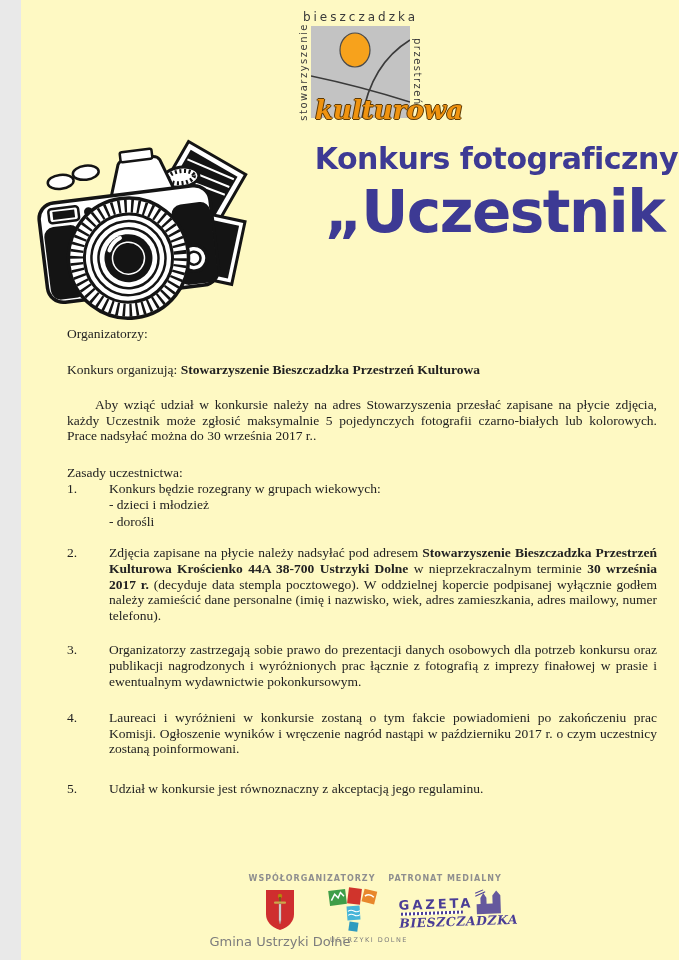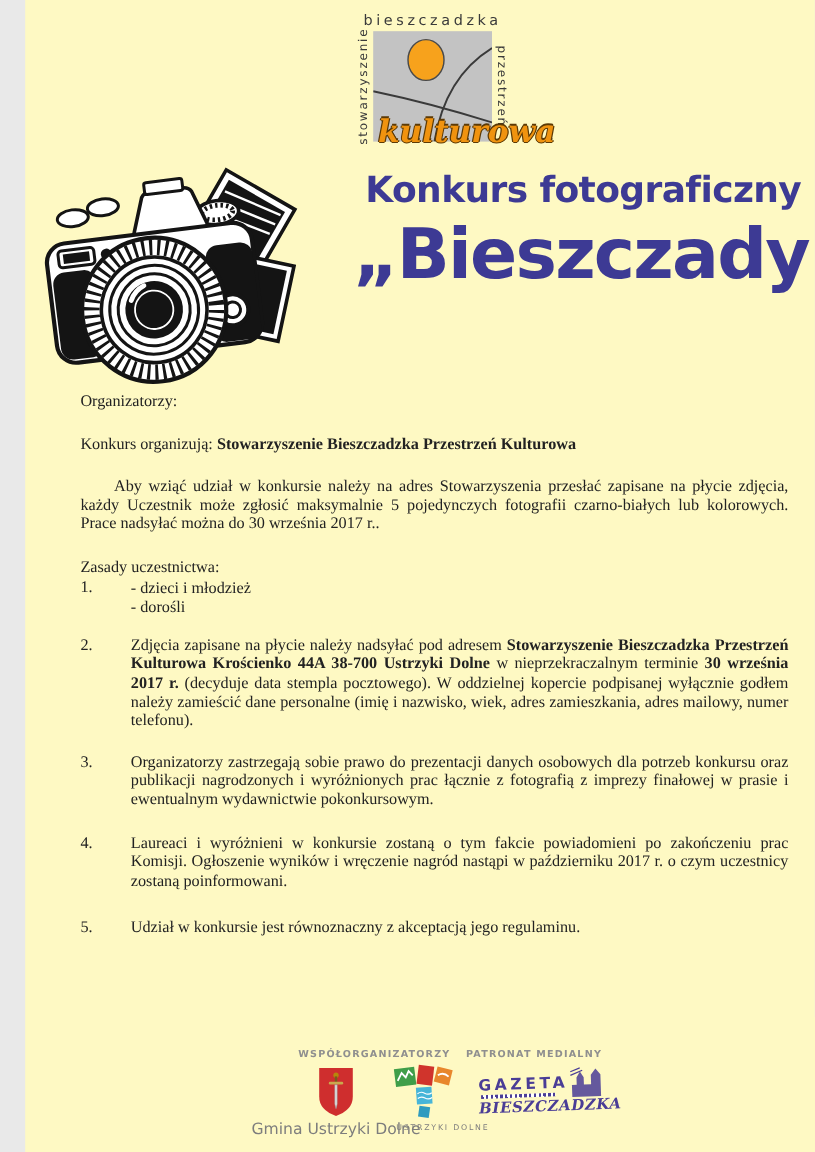--- a/index.html
+++ b/index.html
@@ -135,32 +135,33 @@
         <circle cx="98" cy="142" r="30" fill="#fff" stroke="#141414" stroke-width="2.5"></circle>
         <circle cx="98" cy="142" r="24" fill="#141414"></circle>
         <circle cx="98" cy="142" r="16" fill="none" stroke="#fff" stroke-width="1.5"></circle>
         <path d="M80,132 A22,22 0 0 1 92,121" fill="none" stroke="#fff" stroke-width="4" stroke-linecap="round"></path>
       </g>
     </svg>
   </div>
 
   <div class="title-block">
     <div class="t1">Konkurs fotograficzny</div>
-    <div class="t2">„Bieszczady</div>
+    <div class="t2">„Uczestnik</div>
   </div>
 
   <main class="body-text">
     <p>Organizatorzy:</p>
     <p class="p-orgby"><span>Konkurs organizują: </span><b>Stowarzyszenie Bieszczadzka Przestrzeń Kulturowa</b></p>
     <p class="p-intro">Aby wziąć udział w konkursie należy na adres Stowarzyszenia przesłać zapisane na płycie zdjęcia, każdy Uczestnik może zgłosić maksymalnie 5 pojedynczych fotografii czarno-białych lub kolorowych. Prace nadsyłać można do 30 września 2017 r..</p>
     <p class="p-zasady">Zasady uczestnictwa:</p>
 
     <div class="rule">
       <span class="num">1.</span>
       <div class="rtext">
+        <span><span>Konkurs będzie rozegrany w grupach wiekowych:</span></span>
         <div class="sub">- dzieci i młodzież</div>
         <div class="sub">- dorośli</div>
       </div>
     </div>
 
     <div class="rule rule-m1">
       <span class="num">2.</span>
       <div class="rtext"><span>Zdjęcia zapisane na płycie należy nadsyłać pod adresem </span><b>Stowarzyszenie Bieszczadzka Przestrzeń Kulturowa Krościenko 44A 38-700 Ustrzyki Dolne</b><span> w nieprzekraczalnym terminie </span><b>30 września 2017 r.</b><span> (decyduje data stempla pocztowego). W oddzielnej kopercie podpisanej wyłącznie godłem należy zamieścić dane personalne (imię i nazwisko, wiek, adres zamieszkania, adres mailowy, numer telefonu).</span></div>
     </div>
 

